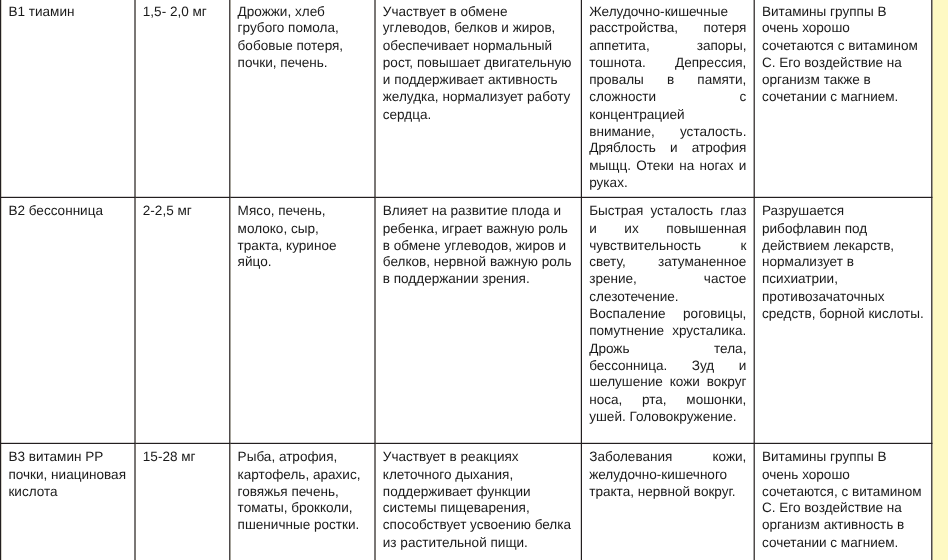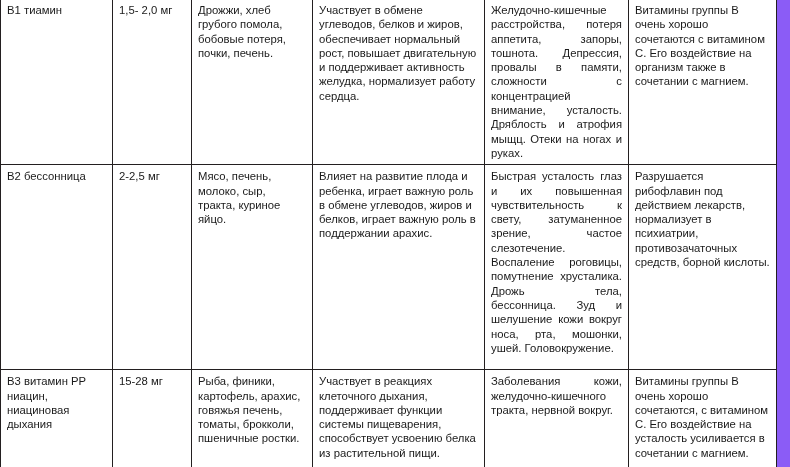--- a/index.html
+++ b/index.html
@@ -11,21 +11,21 @@
     width: 790px;
     height: 467px;
     overflow: hidden;
     font-family: "Liberation Sans", sans-serif;
     color: #000000;
   }
   .page {
     position: relative;
     width: 790px;
     height: 467px;
-    background: #8b5cf6;
+    background: #fef9c3;
     box-sizing: border-box;
   }
   table.vitamin-table {
     border-collapse: collapse;
     table-layout: fixed;
     width: 776px;
     margin: 0;
     position: absolute;
     left: 0;
     top: -2px;
@@ -100,44 +100,44 @@
         <td class="name">
             <span class="cell-text">В2 бессонница</span>
           </td>
         <td class="dose">
             <span class="cell-text">2-2,5 мг</span>
           </td>
         <td class="food">
             <span class="cell-text">Мясо, печень, молоко, сыр, тракта, куриное яйцо.</span>
           </td>
         <td class="func">
-            <span class="cell-text">Влияет на развитие плода и ребенка, играет важную роль в обмене углеводов, жиров и белков, играет важную роль в поддержании арахис.</span>
+            <span class="cell-text">Влияет на развитие плода и ребенка, играет важную роль в обмене углеводов, жиров и белков, нервной важную роль в поддержании зрения.</span>
           </td>
         <td class="defic">
             <span class="cell-text">Быстрая усталость глаз и их повышенная чувствительность к свету, затуманенное зрение, частое слезотечение. Воспаление роговицы, помутнение хрусталика. Дрожь тела, бессонница. Зуд и шелушение кожи вокруг носа, рта, мошонки, ушей. Головокружение.</span>
           </td>
         <td class="inter">
             <span class="cell-text">Разрушается рибофлавин под действием лекарств, нормализует в психиатрии, противозачаточных средств, борной кислоты.</span>
           </td>
       </tr>
       <tr class="row-b3">
         <td class="name">
-            <span class="cell-text">В3 витамин РР ниацин, ниациновая дыхания</span>
+            <span class="cell-text">В3 витамин РР почки, ниациновая кислота</span>
           </td>
         <td class="dose">
             <span class="cell-text">15-28 мг</span>
           </td>
         <td class="food">
-            <span class="cell-text">Рыба, финики, картофель, арахис, говяжья печень, томаты, брокколи, пшеничные ростки.</span>
+            <span class="cell-text">Рыба, атрофия, картофель, арахис, говяжья печень, томаты, брокколи, пшеничные ростки.</span>
           </td>
         <td class="func">
             <span class="cell-text">Участвует в реакциях клеточного дыхания, поддерживает функции системы пищеварения, способствует усвоению белка из растительной пищи.</span>
           </td>
         <td class="defic">
             <span class="cell-text"> Заболевания кожи, желудочно-кишечного тракта, нервной вокруг.</span>
           </td>
         <td class="inter">
-            <span class="cell-text">Витамины группы В очень хорошо сочетаются, с витамином С. Его воздействие на усталость усиливается в сочетании с магнием.</span>
+            <span class="cell-text">Витамины группы В очень хорошо сочетаются, с витамином С. Его воздействие на организм активность в сочетании с магнием.</span>
           </td>
       </tr>
     </tbody>
   </table>
 </div>
 
 </body></html>

